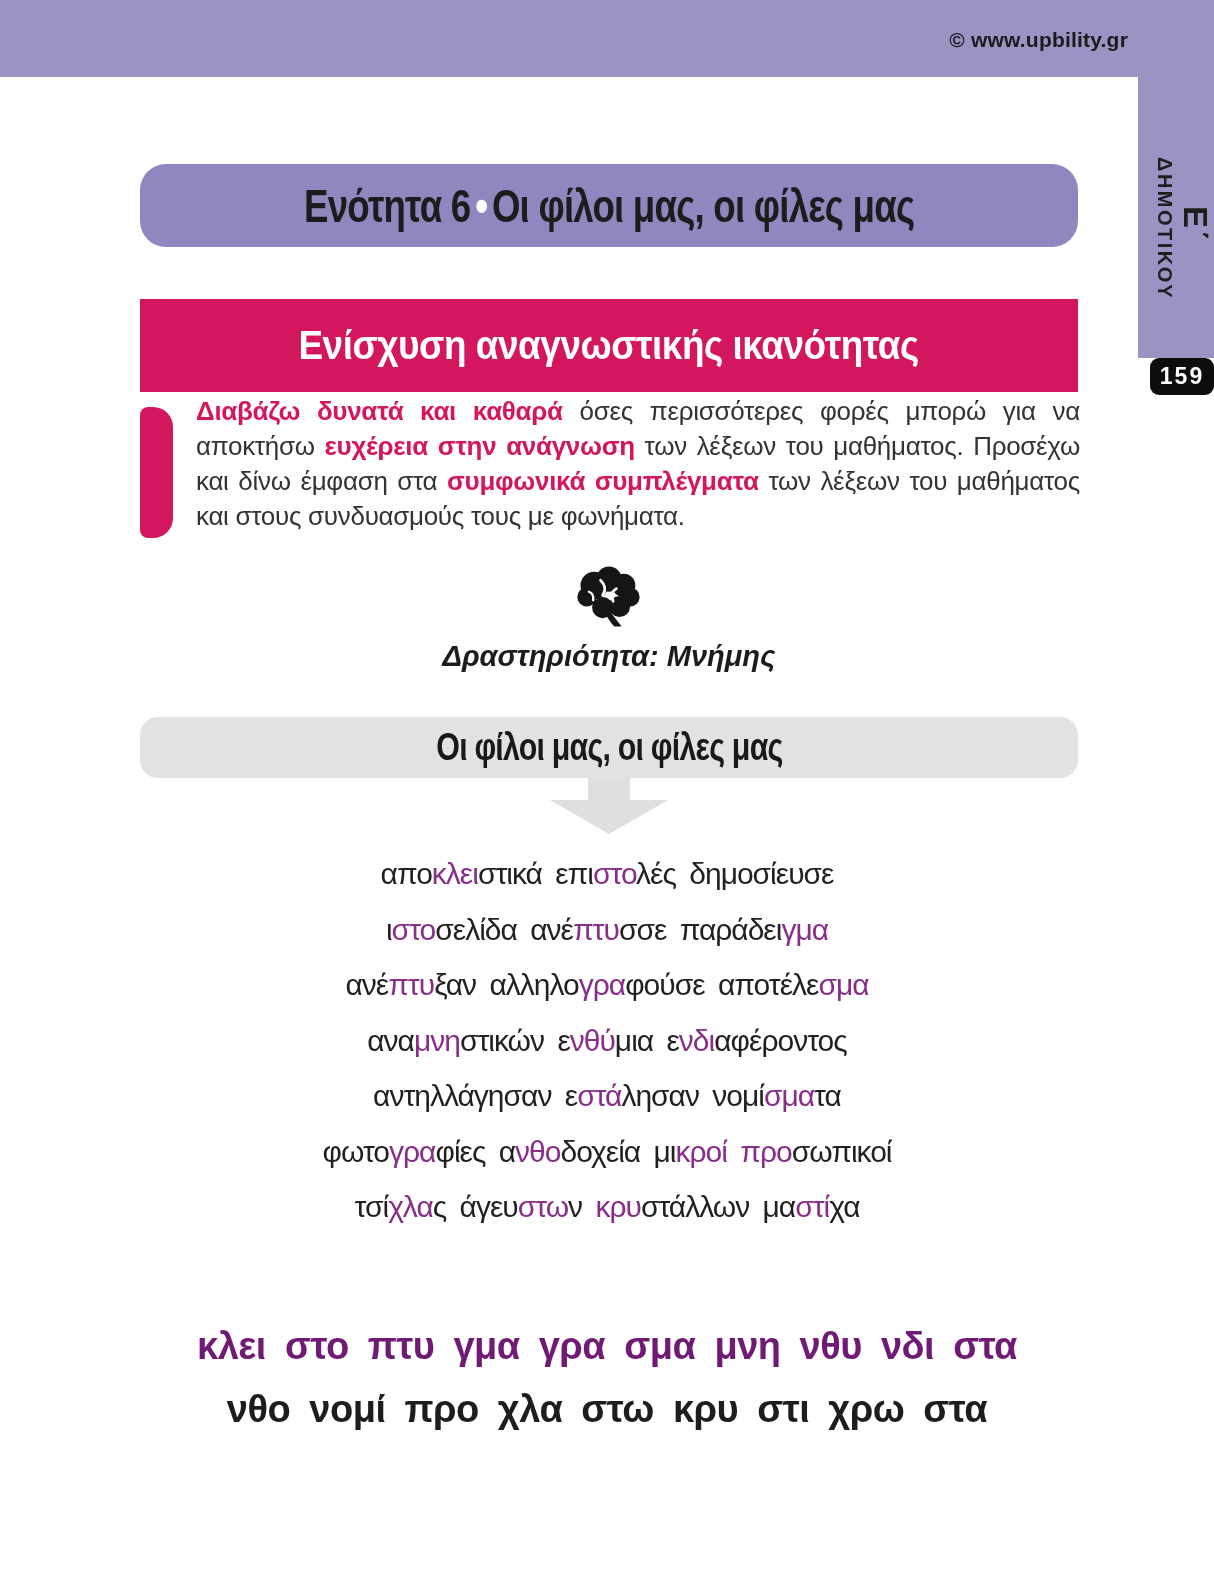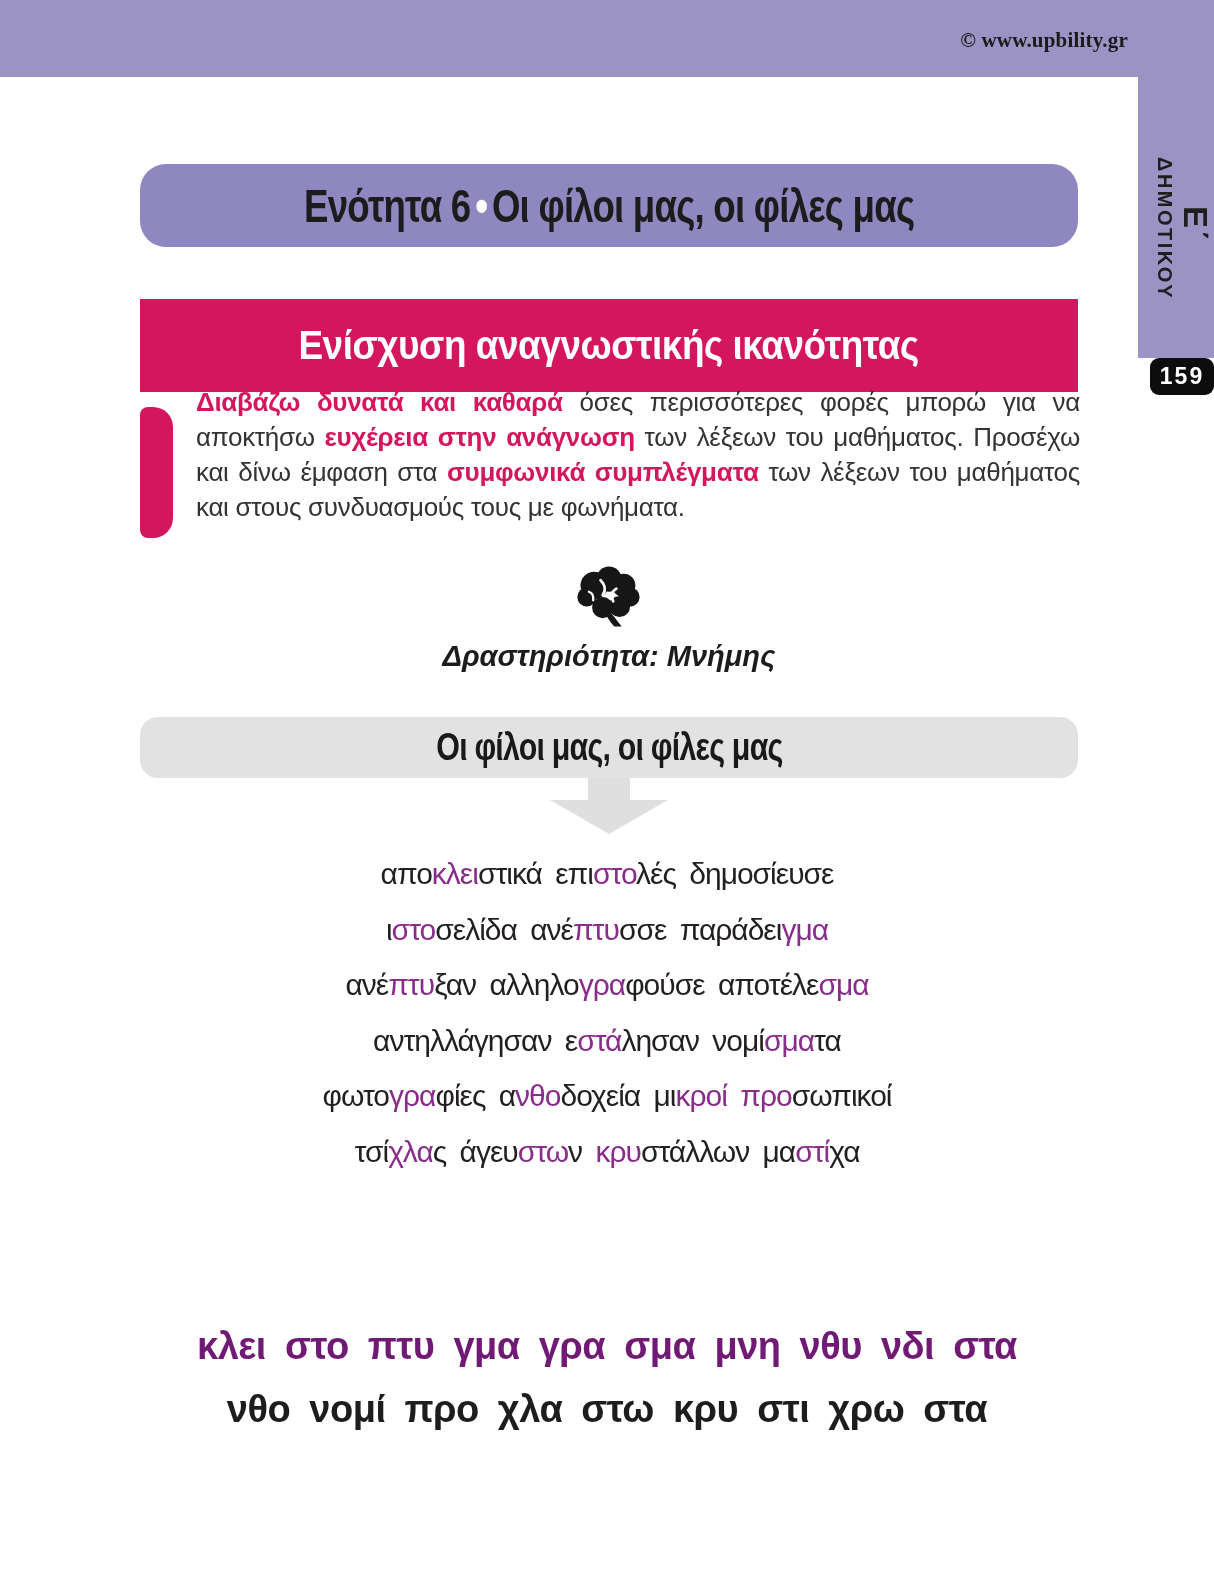--- a/index.html
+++ b/index.html
@@ -5,21 +5,20 @@
   html,body{margin:0;padding:0;}
   body{
     width:1214px;height:1575px;position:relative;background:#ffffff;
     font-family:"Liberation Sans","DejaVu Sans",sans-serif;
     overflow:hidden;
   }
   
   .topbar{
     position:absolute;left:0;top:0;width:1214px;height:77px;
     background:#9a93c4;
-    font-family:Liberation Serif, serif;
   }
   .copyright{
     position:absolute;right:86px;top:28px;
     font-size:21px;font-weight:bold;color:#1b1b1b;letter-spacing:.2px;
   }
   .side-tab{
     position:absolute;right:0;top:77px;width:76px;height:281px;
     background:#9a93c4;
   }
   .side-vertical{
@@ -55,21 +54,21 @@
   .section-banner .btxt{
     font-size:41px;font-weight:bold;color:#ffffff;white-space:nowrap;
     transform:scaleX(.9);letter-spacing:-.5px;
   }
   
   .intro-bar{
     position:absolute;left:140px;top:407px;width:33px;height:131px;
     background:#d4165e;border-radius:8px 20px 20px 8px;
   }
   .intro-text{
-    position:absolute;left:196px;top:385px;width:884px;margin:0;
+    position:absolute;left:196px;top:394px;width:884px;margin:0;
     font-size:26px;line-height:35px;color:#333333;text-align:justify;
     letter-spacing:-.3px;
   }
   .em-pink{color:#d4165e;font-weight:bold;}
   
   .center-col{position:absolute;left:140px;width:938px;text-align:center;}
   .brain-wrap{top:564px;}
   .activity-label{
     top:640px;font-size:29px;font-weight:bold;font-style:italic;color:#1c1c1c;
   }
@@ -157,19 +156,20 @@
 <div class="center-col arrow-wrap">
   <svg width="120" height="57" viewBox="0 0 120 57" aria-hidden="true">
     <polygon points="39,0 81,0 81,22 119,22 60,56 1,22 39,22" fill="#e0dfdf"></polygon>
   </svg>
 </div>
 
 <div class="word-list" id="word-list">
     <div class="word-line"><span><span class="seg-black">απο</span><span class="seg-purple">κλει</span><span class="seg-black">στικά</span></span> <span><span class="seg-black">επι</span><span class="seg-purple">στο</span><span class="seg-black">λές</span></span> <span><span class="seg-black">δημοσίευσε</span></span></div>
     <div class="word-line"><span><span class="seg-black">ι</span><span class="seg-purple">στο</span><span class="seg-black">σελίδα</span></span> <span><span class="seg-black">ανέ</span><span class="seg-purple">πτυ</span><span class="seg-black">σσε</span></span> <span><span class="seg-black">παράδει</span><span class="seg-purple">γμα</span></span></div>
     <div class="word-line"><span><span class="seg-black">ανέ</span><span class="seg-purple">πτυ</span><span class="seg-black">ξαν</span></span> <span><span class="seg-black">αλληλο</span><span class="seg-purple">γρα</span><span class="seg-black">φούσε</span></span> <span><span class="seg-black">αποτέλε</span><span class="seg-purple">σμα</span></span></div>
+    <div class="word-line"><span><span class="seg-black">ανα</span><span class="seg-purple">μνη</span><span class="seg-black">στικών</span></span> <span><span class="seg-black">ε</span><span class="seg-purple">νθύ</span><span class="seg-black">μια</span></span> <span><span class="seg-black">ε</span><span class="seg-purple">νδι</span><span class="seg-black">αφέροντος</span></span></div>
     <div class="word-line"><span><span class="seg-black">αντηλλάγησαν</span></span> <span><span class="seg-black">ε</span><span class="seg-purple">στά</span><span class="seg-black">λησαν</span></span> <span><span class="seg-black">νομί</span><span class="seg-purple">σμα</span><span class="seg-black">τα</span></span></div>
     <div class="word-line"><span><span class="seg-black">φωτο</span><span class="seg-purple">γρα</span><span class="seg-black">φίες</span></span> <span><span class="seg-black">α</span><span class="seg-purple">νθο</span><span class="seg-black">δοχεία</span></span> <span><span class="seg-black">μι</span><span class="seg-purple">κροί</span></span> <span><span class="seg-purple">προ</span><span class="seg-black">σωπικοί</span></span></div>
     <div class="word-line"><span><span class="seg-black">τσί</span><span class="seg-purple">χλα</span><span class="seg-black">ς</span></span> <span><span class="seg-black">άγευ</span><span class="seg-purple">στω</span><span class="seg-black">ν</span></span> <span><span class="seg-purple">κρυ</span><span class="seg-black">στάλλων</span></span> <span><span class="seg-black">μα</span><span class="seg-purple">στί</span><span class="seg-black">χα</span></span></div>
   </div>
 
 <div class="cluster-line cluster-purple">κλει στο πτυ γμα γρα σμα μνη νθυ νδι στα</div>
 <div class="cluster-line cluster-black">νθο νομί προ χλα στω κρυ στι χρω στα</div>
 
 </body></html>

